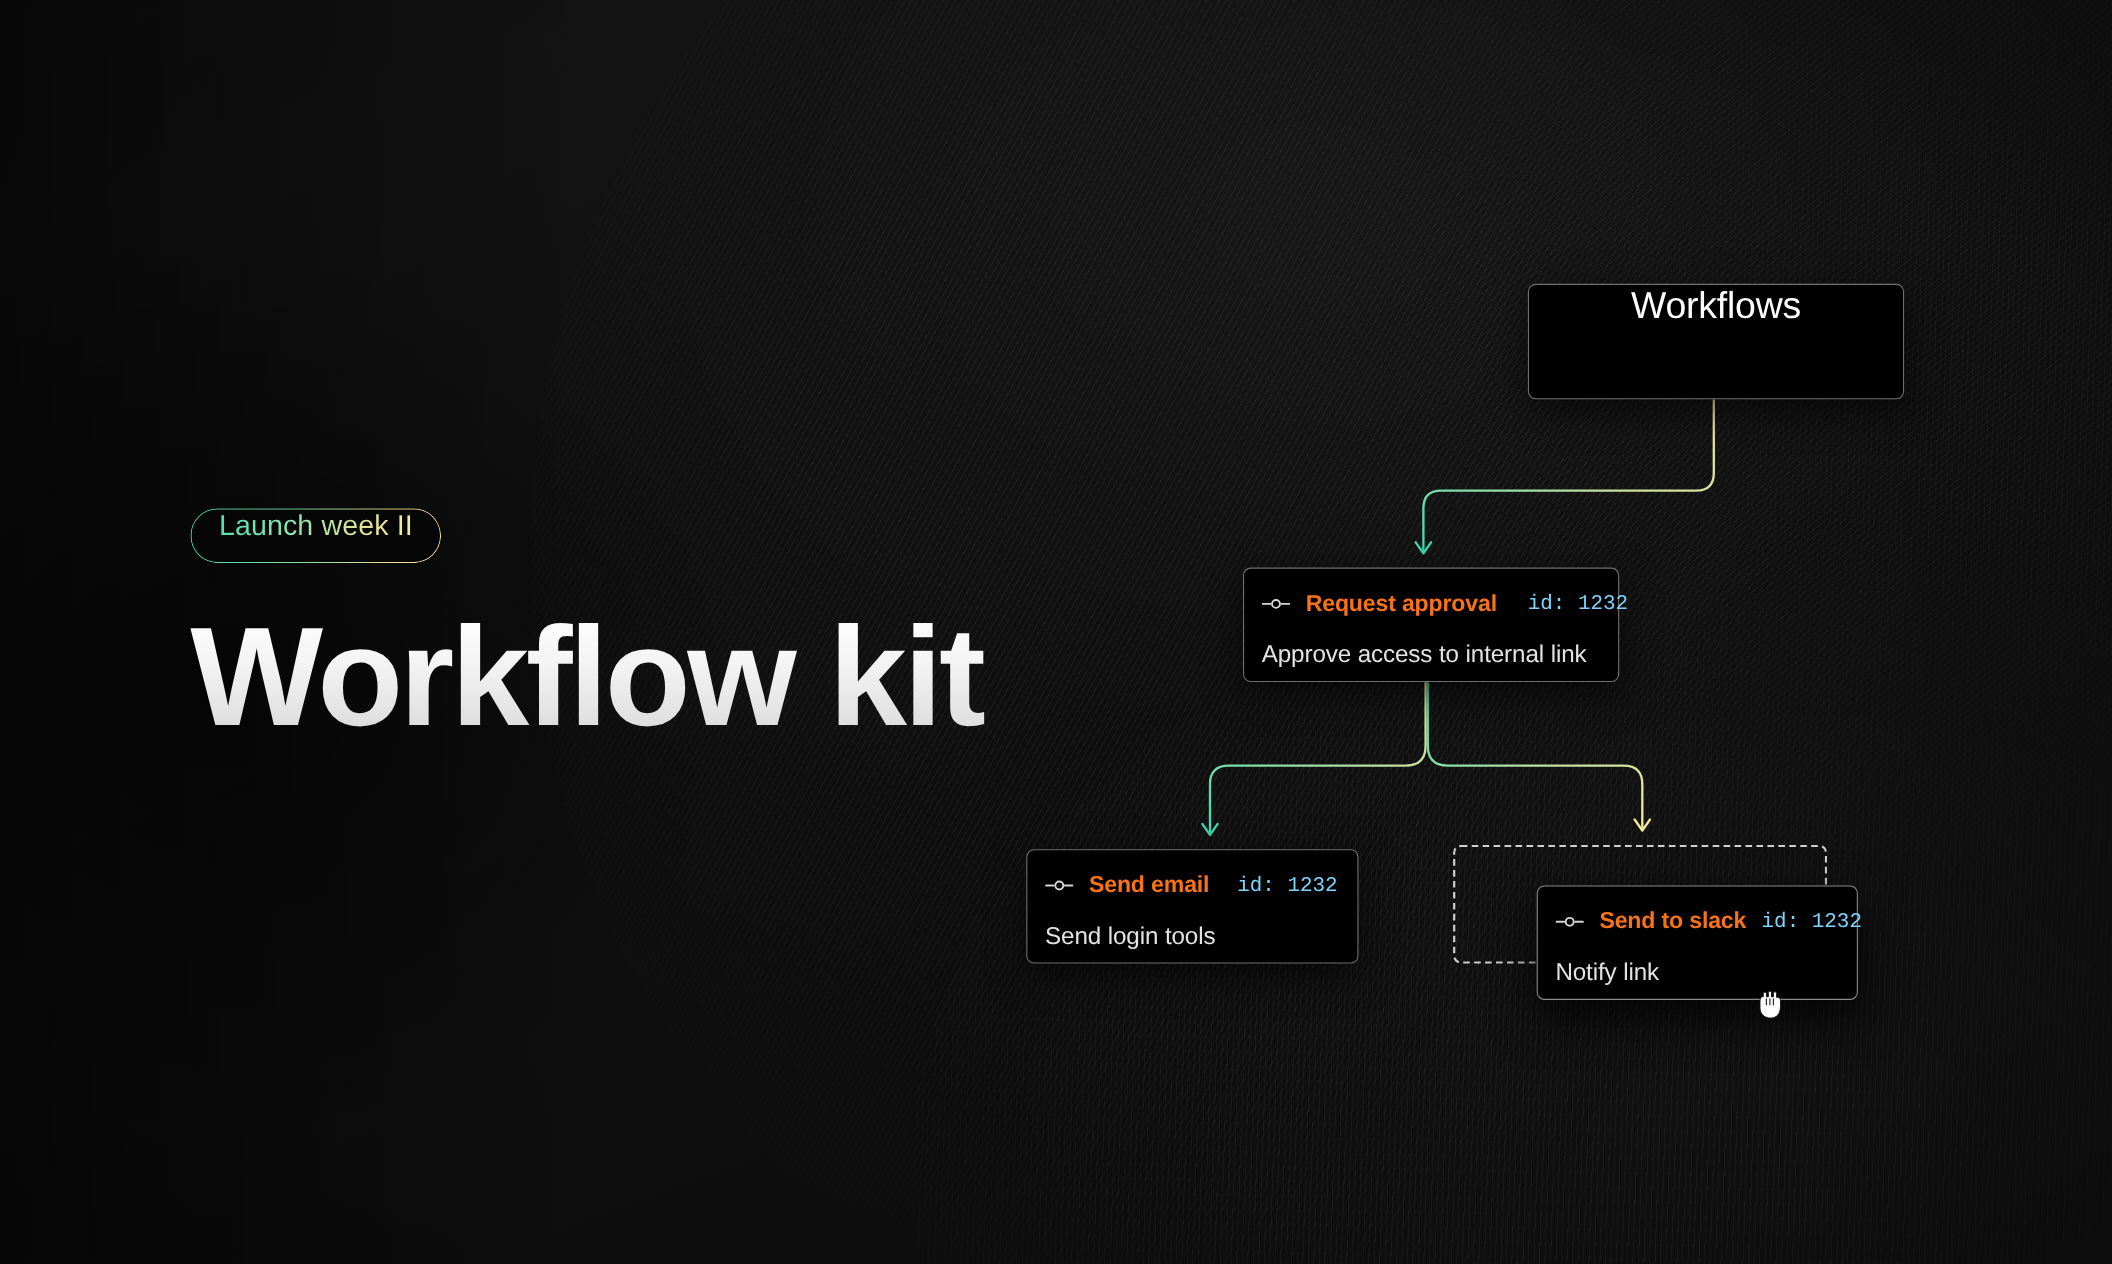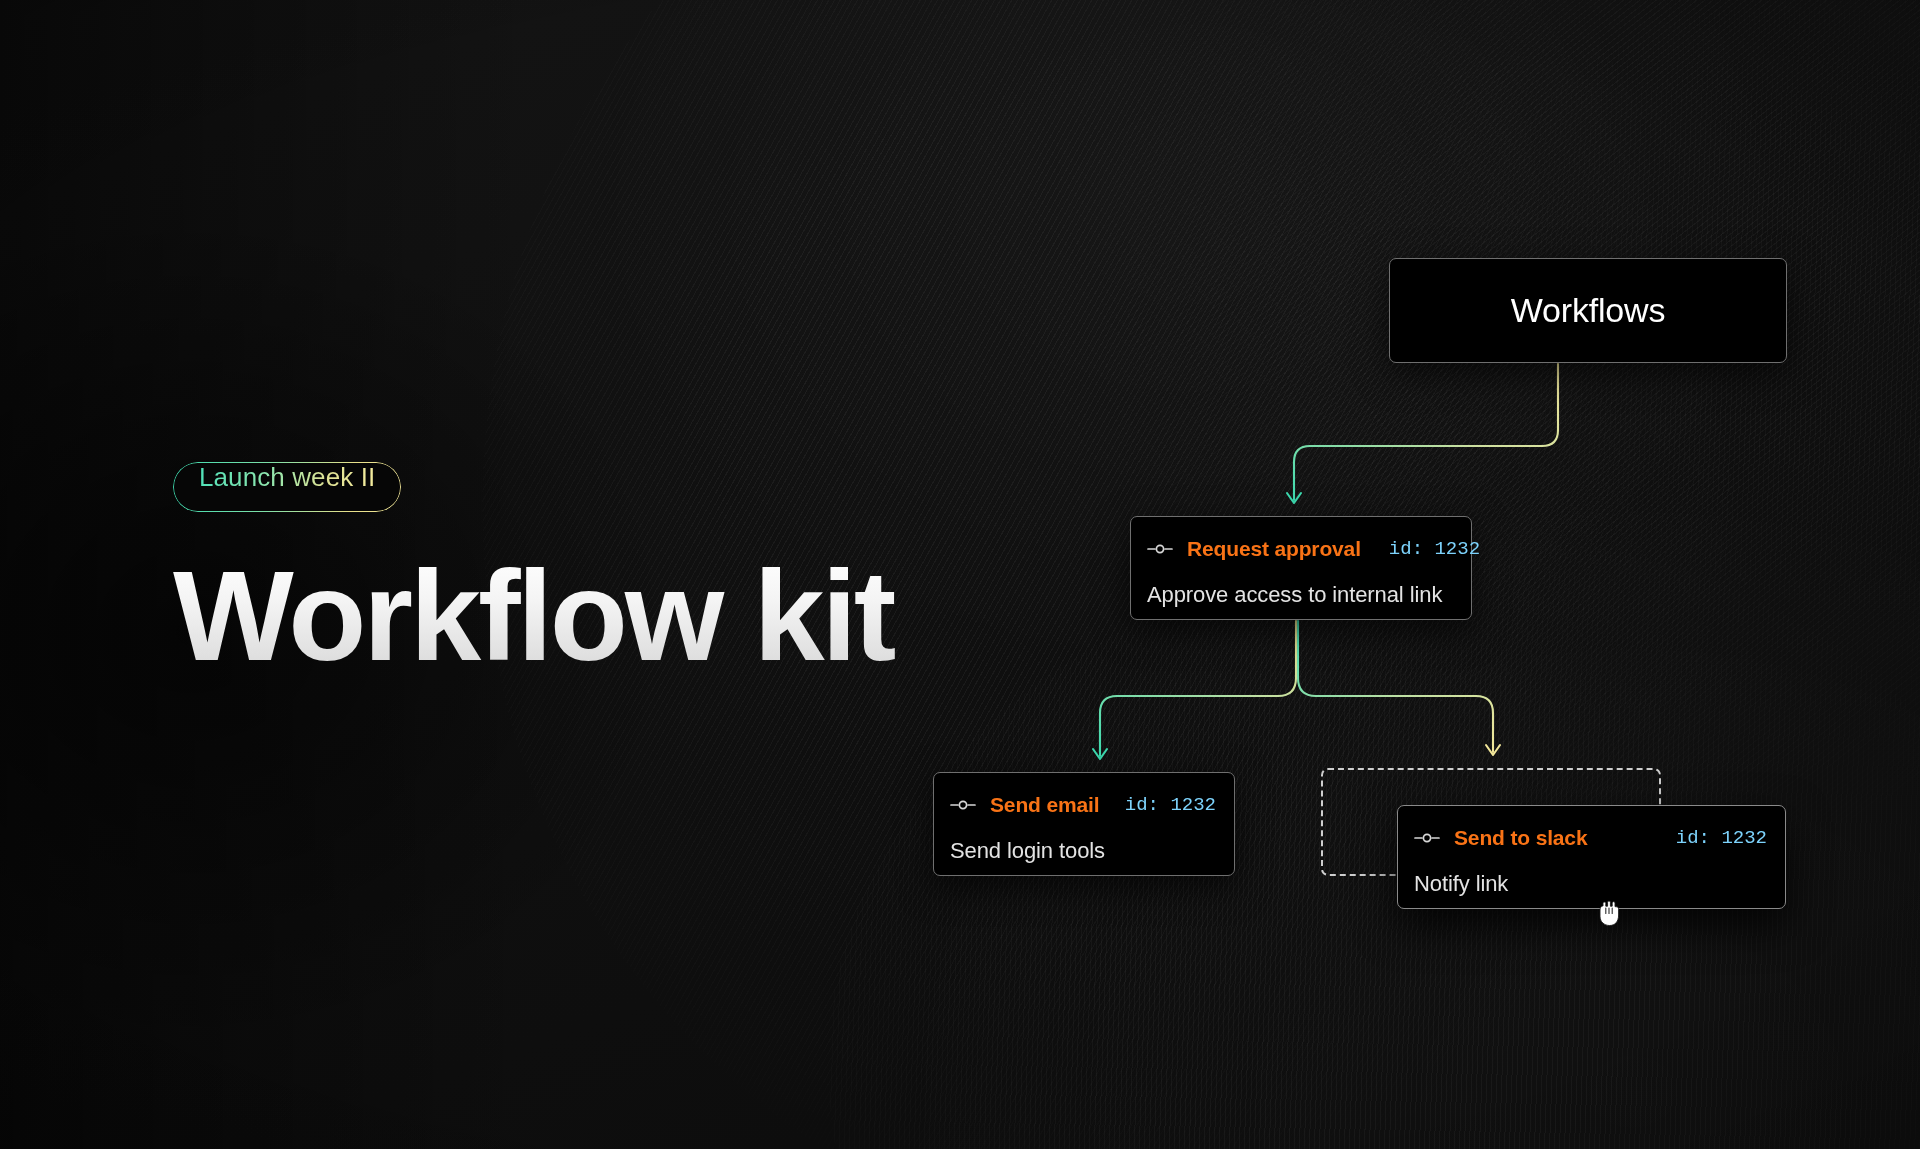--- a/index.html
+++ b/index.html
@@ -160,24 +160,24 @@
     background: #000000;
     border: 1px solid #6f6f6f;
     border-radius: 7px;
     box-shadow: 0 10px 34px rgba(0,0,0,0.62);
   }
 
   
   .node-root {
     left: 1389px;
     top: 258px;
-    width: 398px;
+    width: 342px;
     height: 105px;
     display: flex;
-    align-items: center;
+    align-items: flex-start;
     justify-content: center;
   }
   .node-root-label {
     color: #ffffff;
     font-size: 34px;
     font-weight: 400;
     letter-spacing: -.2px;
   }
 
   
@@ -225,21 +225,21 @@
     width: 340px;
     height: 108px;
     border: 2px dashed #cfcfcf;
     border-radius: 7px;
     background: transparent;
   }
 
   .node-slack {
     left: 1397px;
     top: 805px;
-    width: 389px;
+    width: 292px;
     height: 104px;
     border-color: #8a8a8a;
     box-shadow: 0 16px 42px rgba(0,0,0,0.8);
     z-index: 5;
   }
 
   .cursor-grab {
     position: absolute;
     left: 1596px;
     top: 898px;

